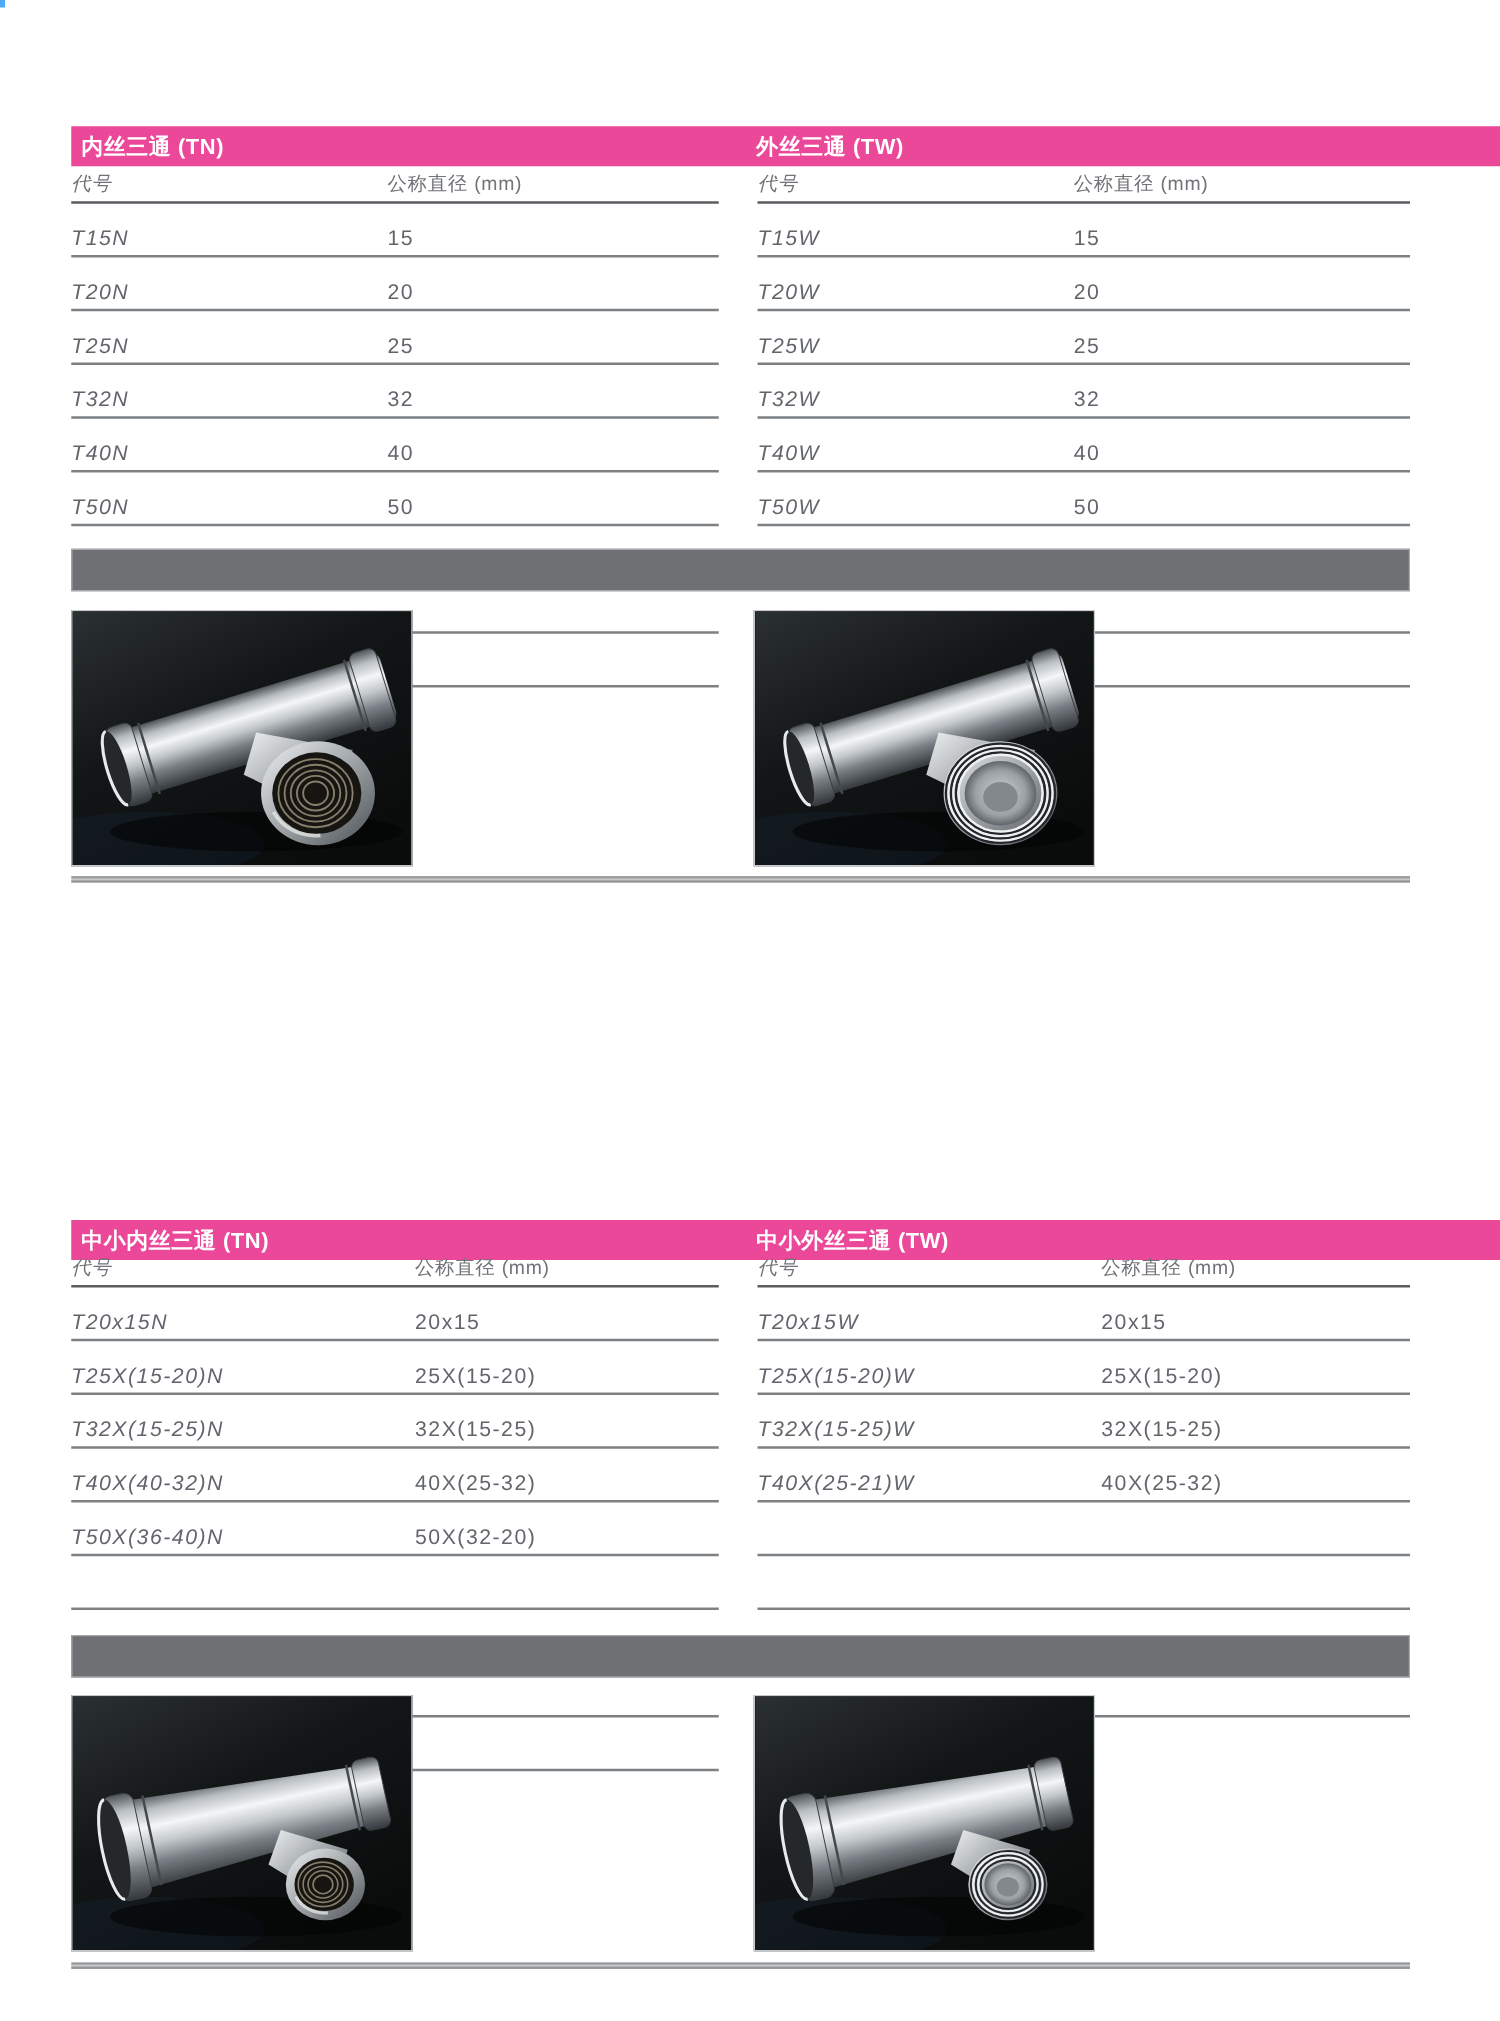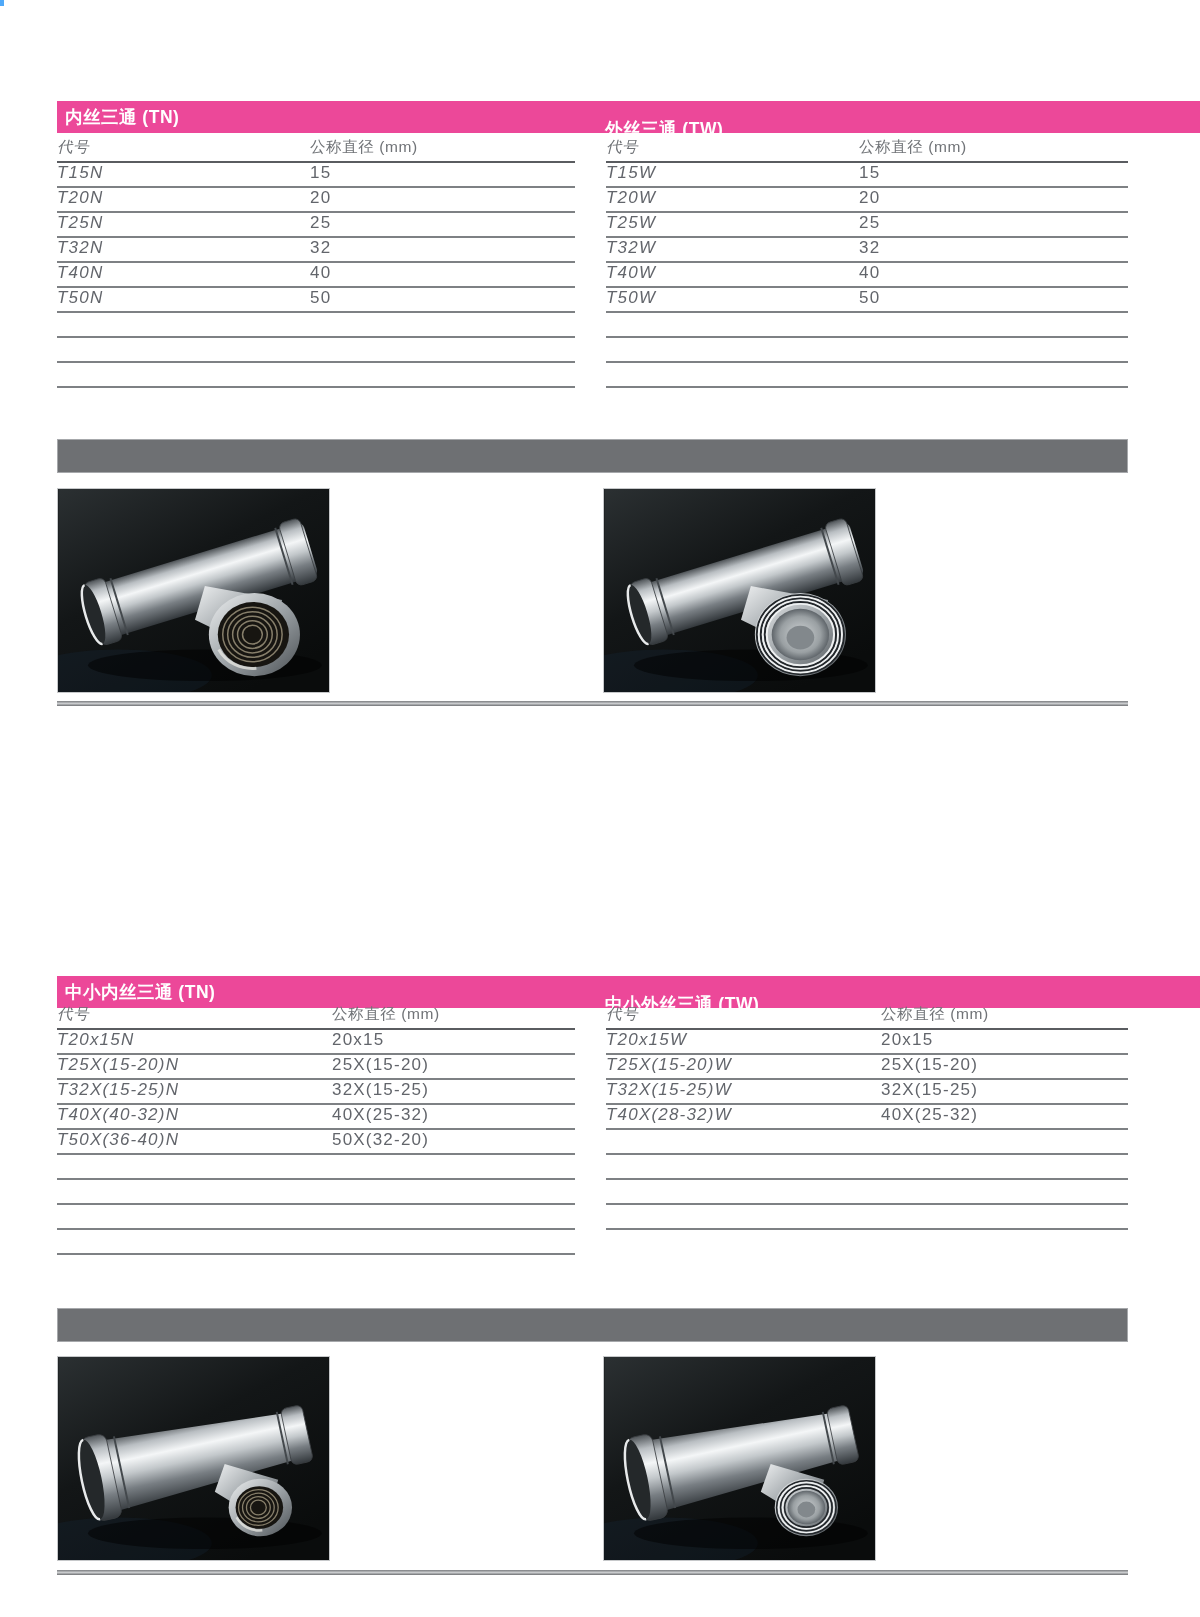--- a/index.html
+++ b/index.html
@@ -7,26 +7,26 @@
     width:1200px;height:1617px;position:relative;background:#ffffff;
     font-family:"Liberation Sans","DejaVu Sans",sans-serif;
     -webkit-font-smoothing:antialiased;
   }
   .corner-mark{position:absolute;left:0;top:0;width:4px;height:6px;}
   
   .band{position:absolute;left:57px;width:1169px;height:32px;background:#ec4899;}
   .band .t{position:absolute;top:0;line-height:32px;color:#ffffff;font-weight:bold;
            font-size:17.5px;letter-spacing:0.5px;white-space:nowrap;}
   .band .t.l{left:8px;}
-  .band .t.r{left:548px;margin-top:12px;}
+  .band .t.r{left:548px;}
   
   .tbl{position:absolute;}
   .tbl .hd{position:relative;height:30px;border-bottom:2px solid #5a5c60;box-sizing:border-box;}
   .tbl .hd span{position:absolute;bottom:3px;font-size:15.5px;color:#70737 7;color:#707377;letter-spacing:0.6px;white-space:nowrap;}
-  .tbl .row{position:relative;height:25px;border-bottom:2px solid #7e8184;box-sizing:border-box;}
+  .tbl .row{position:relative;height:43px;border-bottom:2px solid #7e8184;box-sizing:border-box;}
   .tbl .row span{position:absolute;bottom:3px;font-size:17px;color:#62656b;letter-spacing:1.2px;white-space:nowrap;}
   .c1{left:0;font-style:italic;}
   .s1 .c2{left:253px;}
   .s2 .c2{left:275px;}
   
   .gband{position:absolute;left:57px;width:1069px;height:32px;background:#6e7073;border:1px solid #a6a8ab;}
   
   .photo{position:absolute;width:273px;height:205px;box-sizing:border-box;
          border:1px solid #c6c8ca;background:#0e1011;overflow:hidden;}
   .photo svg{display:block;width:100%;height:100%;}
@@ -265,21 +265,21 @@
     </div>
   <div class="row">
       <span class="c1">T25X(15-20)W</span>
       <span class="c2">25X(15-20)</span>
     </div>
   <div class="row">
       <span class="c1">T32X(15-25)W</span>
       <span class="c2">32X(15-25)</span>
     </div>
   <div class="row">
-      <span class="c1">T40X(28-32)W</span>
+      <span class="c1">T40X(25-21)W</span>
       <span class="c2">40X(25-32)</span>
     </div>
   <div class="row empty"></div>
   <div class="row empty"></div>
   <div class="row empty"></div>
   <div class="row empty"></div>
 </div>
 
 <div class="gband" style="top:1308px;"></div>
 

